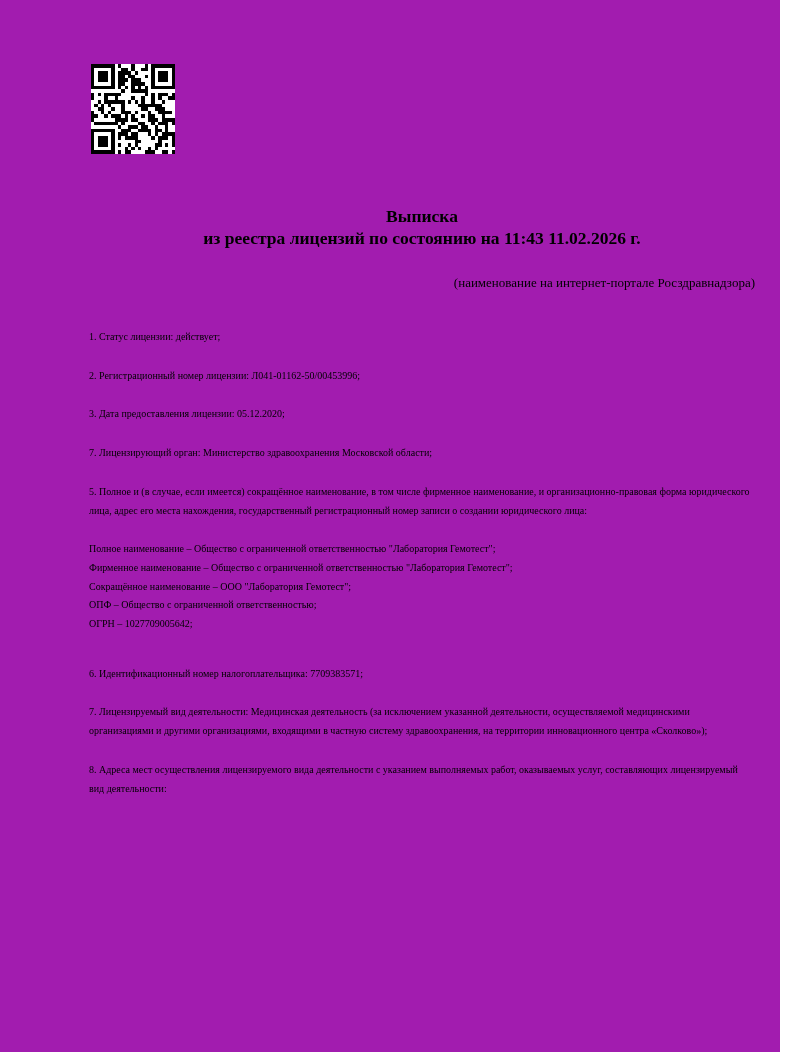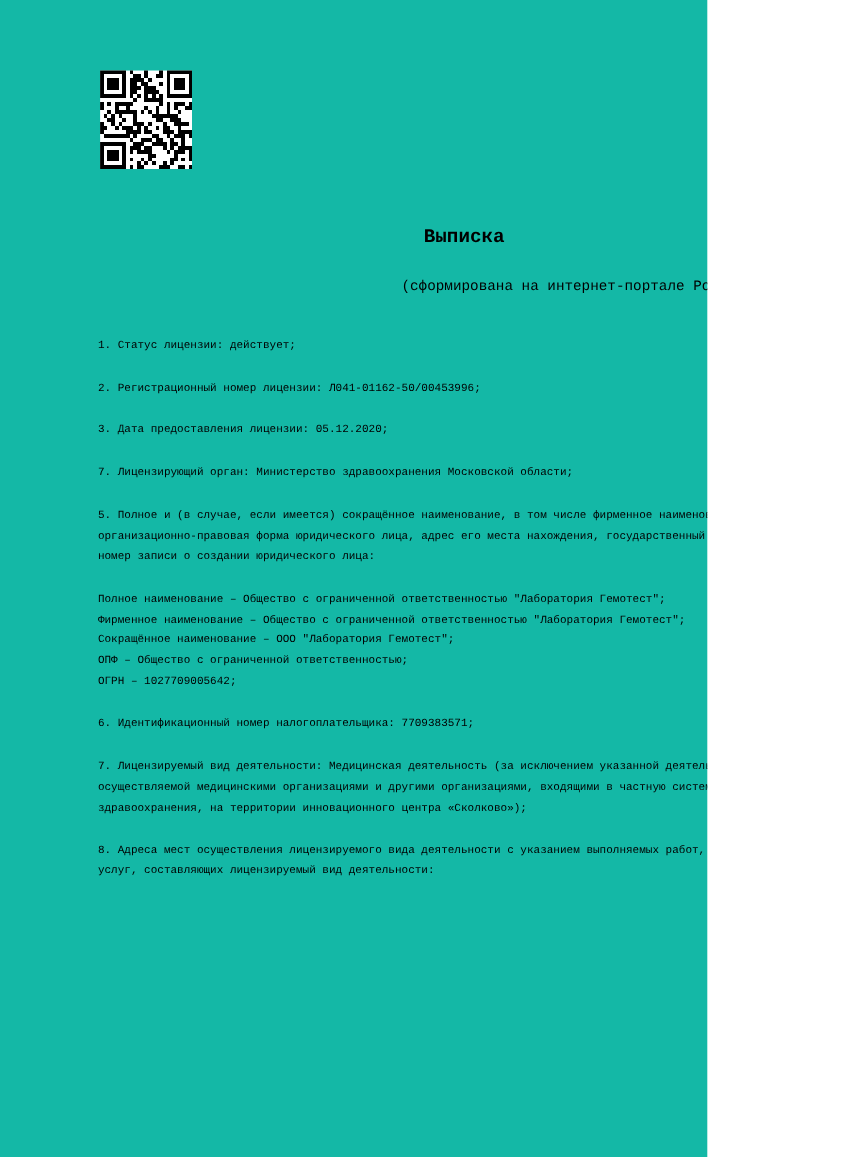--- a/index.html
+++ b/index.html
@@ -2,25 +2,25 @@
 <html lang="ru"><head>
 <meta charset="utf-8">
 <style>
   html, body {
     margin: 0;
     padding: 0;
     background: #ffffff;
   }
   .page {
     position: relative;
-    width: 643px;
+    width: 780px;
     height: 1052px;
-    background: #14b8a6;
+    background: #a21caf;
     overflow: hidden;
-    font-family: Liberation Mono, monospace;
+    font-family: Liberation Serif, serif;
     color: #000000;
   }
   .qr {
     position: absolute;
     left: 91px;
     top: 64px;
     width: 84px;
     height: 90px;
   }
   .qr svg { width: 100%; height: 100%; display: block; }
@@ -45,21 +45,21 @@
   }
   .body {
     margin-top: 37px;
     font-size: 10px;
     line-height: 18.7px;
   }
   .body p {
     margin: 0 0 20px 0;
   }
   .entity-block {
-    margin: 0 0 20px 0;
+    margin: 0 0 31px 0;
   }
 </style>
 </head>
 <body>
 
 <div class="page">
 
   <div class="qr">
     <svg id="qr-svg" viewBox="0 0 25 25" shape-rendering="crispEdges" preserveAspectRatio="none" aria-hidden="true">
         <rect x="0" y="0" width="25" height="25" fill="#ffffff"></rect>
@@ -284,23 +284,24 @@
         <rect x="21" y="24" width="1" height="1" fill="#000000"></rect>
         <rect x="22" y="24" width="1" height="1" fill="#000000"></rect>
         <rect x="24" y="24" width="1" height="1" fill="#000000"></rect>
       </svg>
   </div>
 
   <div class="content">
 
     <div class="title">
       <div>Выписка</div>
+      <div>из реестра лицензий по состоянию на 11:43 11.02.2026 г.</div>
     </div>
 
-    <div class="note">(сформирована на интернет-портале Росздравнадзора)</div>
+    <div class="note">(наименование на интернет-портале Росздравнадзора)</div>
 
     <div class="body">
       <p>1. Статус лицензии: действует;</p>
       <p>2. Регистрационный номер лицензии: Л041-01162-50/00453996;</p>
       <p>3. Дата предоставления лицензии: 05.12.2020;</p>
       <p>7. Лицензирующий орган: Министерство здравоохранения Московской области;</p>
       <p>5. Полное и (в случае, если имеется) сокращённое наименование, в том числе фирменное наименование, и организационно-правовая форма юридического лица, адрес его места нахождения, государственный регистрационный номер записи о создании юридического лица:</p>
 
       <div class="entity-block">
         <div>Полное наименование – Общество с ограниченной ответственностью "Лаборатория Гемотест";</div>

